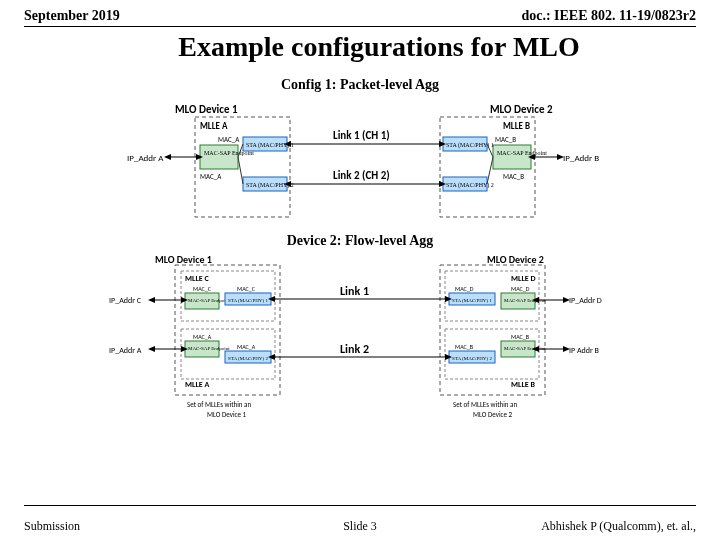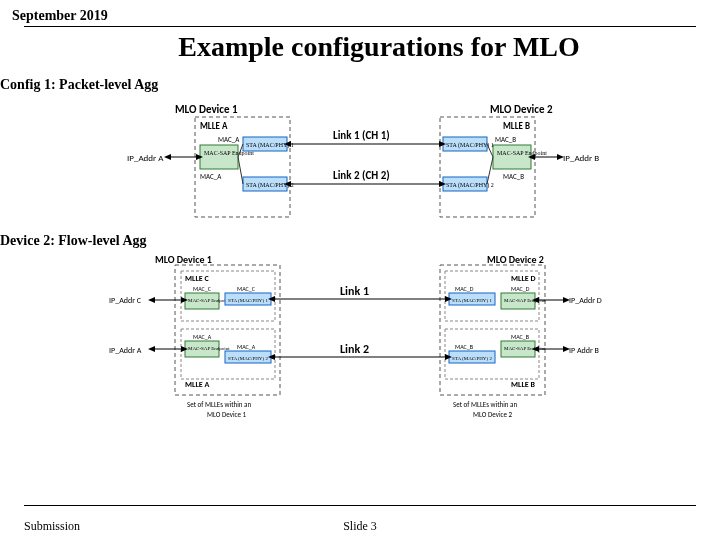--- a/index.html
+++ b/index.html
@@ -8,38 +8,38 @@
     width: 720px;
     height: 540px;
     font-family: "Times New Roman", serif;
     background: white;
     position: relative;
     overflow: hidden;
   }
   .header-row {
     display: flex;
     justify-content: space-between;
-    padding: 8px 24px 0 12px;
+    padding: 8px 24px 0 24px;
     font-size: 14px;
     font-weight: bold;
   }
   .header-rule {
     margin: 2px 24px 4px 24px;
     border: none;
     border-top: 1.5px solid black;
   }
   .title {
     text-align: center;
     font-size: 28px;
     font-weight: bold;
     margin: 2px 0 14px 0;
     padding-left: 38px;
   }
   .config-label {
-    text-align: left;
+    text-align: center;
     font-size: 14px;
     font-weight: bold;
     margin: 4px 0 6px 0;
   }
   .diagram {
     display: block;
     margin: 0 auto;
   }
   .footer-rule {
     position: absolute;
@@ -65,20 +65,21 @@
     right: 0;
     text-align: center;
   }
   .sans { font-family: Calibri, Arial, sans-serif; }
 </style>
 </head>
 <body>
 
 <div class="header-row">
   <span>September 2019</span>
+  <span>doc.: IEEE 802. 11-19/0823r2</span>
 </div>
 <hr class="header-rule">
 <div class="title">Example configurations for MLO</div>
 
 <div class="config-label">Config 1: Packet-level Agg</div>
 
 <svg class="diagram" width="510" height="130" viewBox="0 0 510 130">
 
   <rect x="90" y="18" width="95" height="100" fill="none" stroke="#555" stroke-dasharray="4 3"></rect>
   <text class="sans" x="70" y="14" font-size="11" font-weight="bold">MLO Device 1</text>
@@ -195,13 +196,14 @@
     <marker id="arr2" markerWidth="8" markerHeight="8" refX="4" refY="4" orient="auto-start-reverse">
       <path d="M0,1 L7,4 L0,7 z" fill="black"></path>
     </marker>
   </defs>
 </svg>
 
 <hr class="footer-rule">
 <div class="footer-row">
   <span>Submission</span>
   <span class="footer-center">Slide 3</span>
+  <span>Abhishek P (Qualcomm), et. al.,</span>
 </div>
 
 </body></html>

